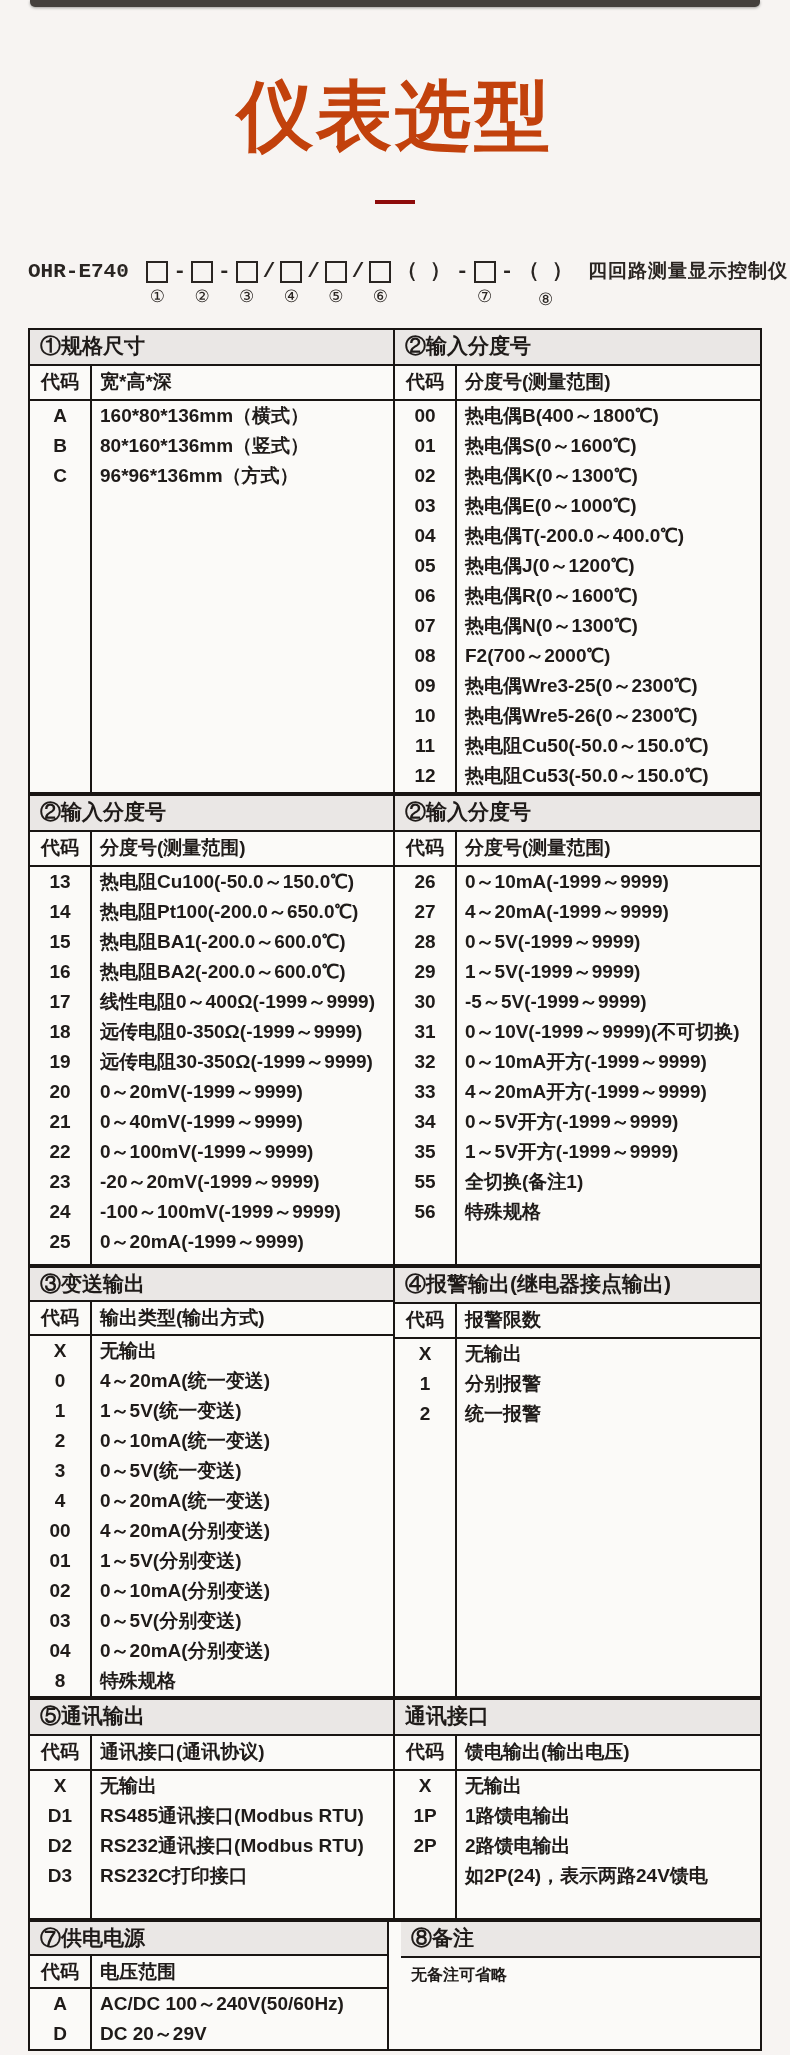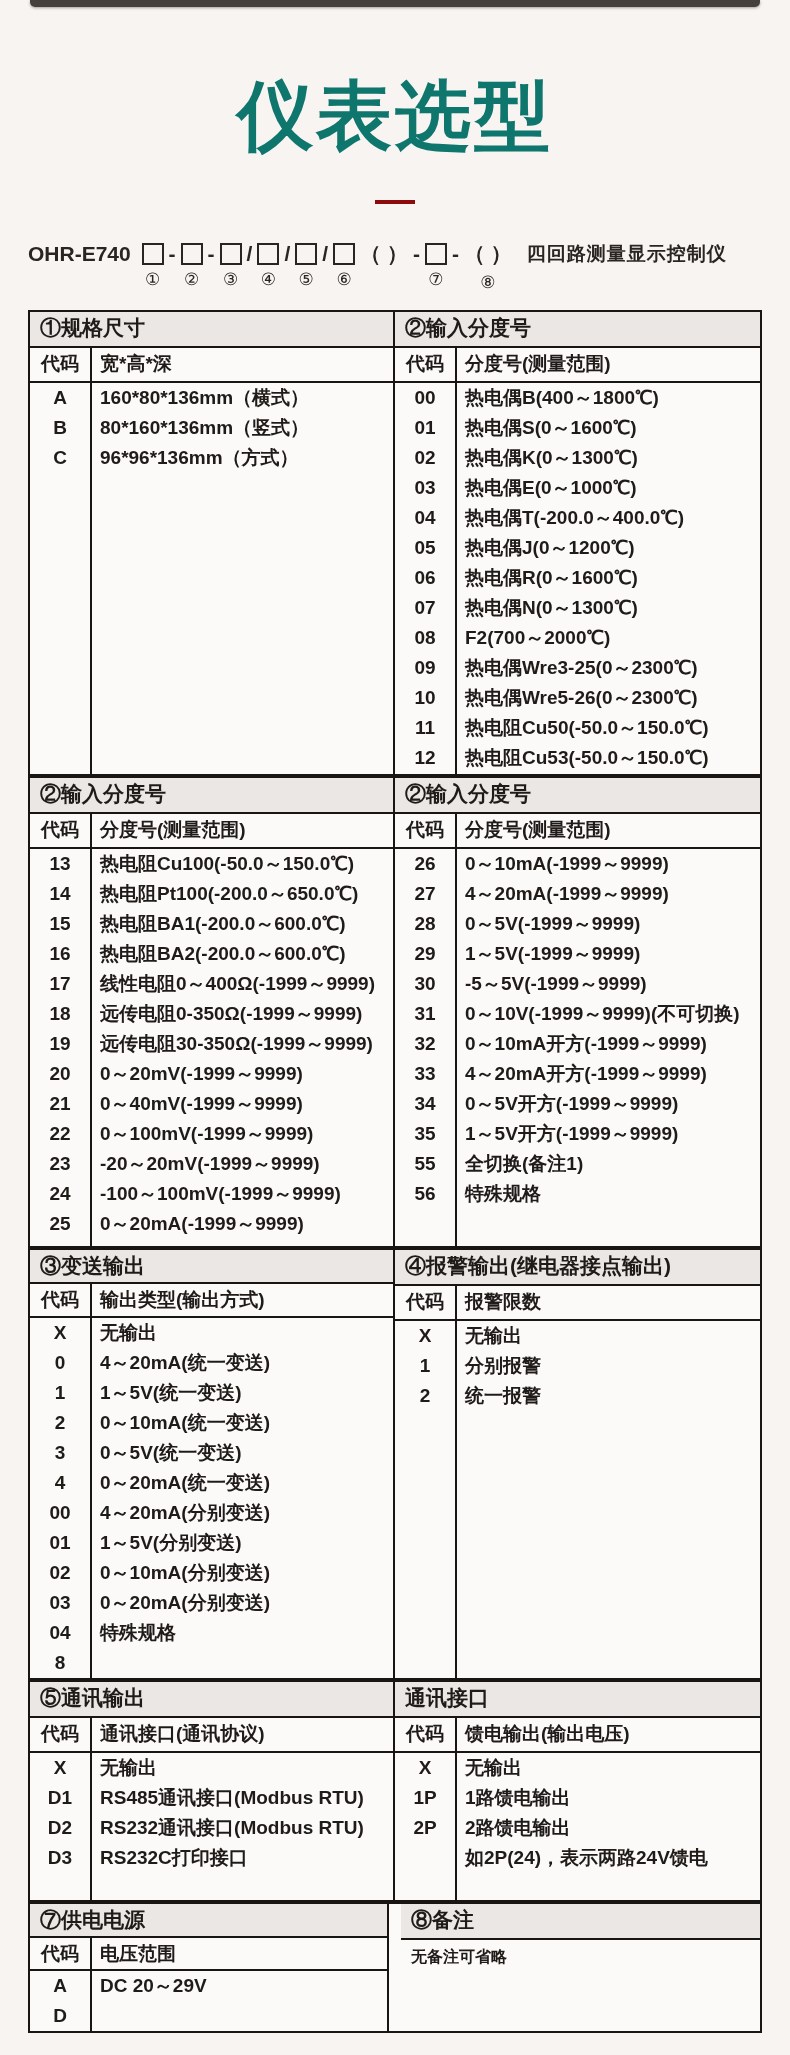--- a/index.html
+++ b/index.html
@@ -18,32 +18,33 @@
     border-radius: 0 0 5px 5px;
     box-shadow: 0 1px 3px rgba(0,0,0,.35);
   }
   .page-title {
     text-align: center;
     padding-top: 78px;
     font-size: 76px;
     font-weight: 900;
     letter-spacing: 3px;
     line-height: 1.0;
-    color: #0f766e;
+    color: #c2410c;
   }
   .red-divider {
     width: 40px; height: 4px;
     background: #8e0b0b;
     margin: 46px auto 0 auto;
   }
   
   .model-line {
     display: flex;
     align-items: flex-start;
-    margin: 36px 0 0 28px;
+    margin: 54px 0 0 28px;
+    font-family: Liberation Mono, monospace;
   }
   .ml-unit { display: flex; flex-direction: column; align-items: center; margin-right: 5px; }
   .ml-top {
     font-size: 21px; font-weight: bold;
     height: 28px; line-height: 28px;
     white-space: pre;
     color: #2a2522;
   }
   .ml-box {
     width: 22px; height: 22px;
@@ -343,20 +344,21 @@
           <div class="desccol">
             <div class="desc-cell">无输出</div>
             <div class="desc-cell">4～20mA(统一变送)</div>
             <div class="desc-cell">1～5V(统一变送)</div>
             <div class="desc-cell">0～10mA(统一变送)</div>
             <div class="desc-cell">0～5V(统一变送)</div>
             <div class="desc-cell">0～20mA(统一变送)</div>
             <div class="desc-cell">4～20mA(分别变送)</div>
             <div class="desc-cell">1～5V(分别变送)</div>
             <div class="desc-cell">0～10mA(分别变送)</div>
+            <div class="desc-cell">0～5V(分别变送)</div>
             <div class="desc-cell">0～20mA(分别变送)</div>
             <div class="desc-cell">特殊规格</div>
           </div>
         </div>
       </div>
       <div class="half right">
         <div class="sec-header">④报警输出(继电器接点输出)</div>
         <div class="col-header">
           <div class="hcode">代码</div>
           <div class="hdesc">报警限数</div>
@@ -425,20 +427,21 @@
         <div class="col-header">
           <div class="hcode">代码</div>
           <div class="hdesc">电压范围</div>
         </div>
         <div class="tbody">
           <div class="codecol">
             <div class="code-cell">A</div>
             <div class="code-cell">D</div>
           </div>
           <div class="desccol">
+            <div class="desc-cell">AC/DC 100～240V(50/60Hz)</div>
             <div class="desc-cell">DC 20～29V</div>
           </div>
         </div>
       </div>
       <div class="half right">
         <div class="sec-header">⑧备注</div>
         <div class="plainbody">无备注可省略</div>
       </div>
     </div>
   </div>

